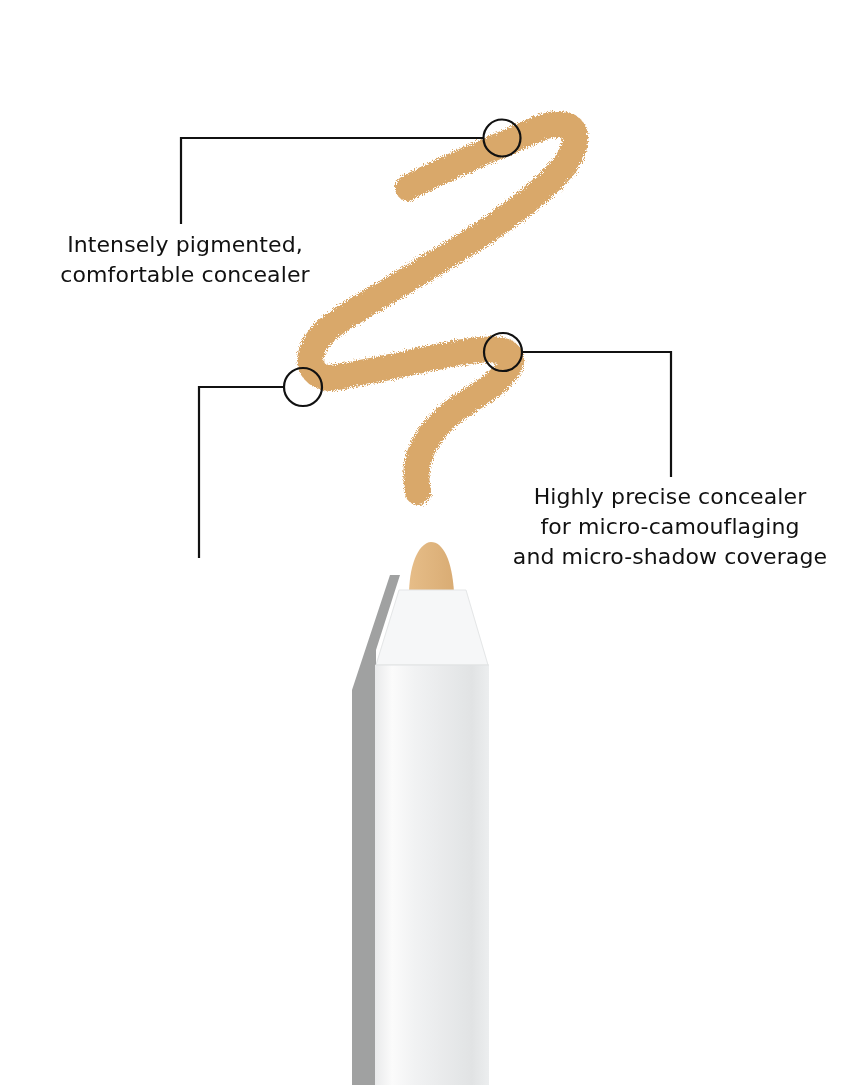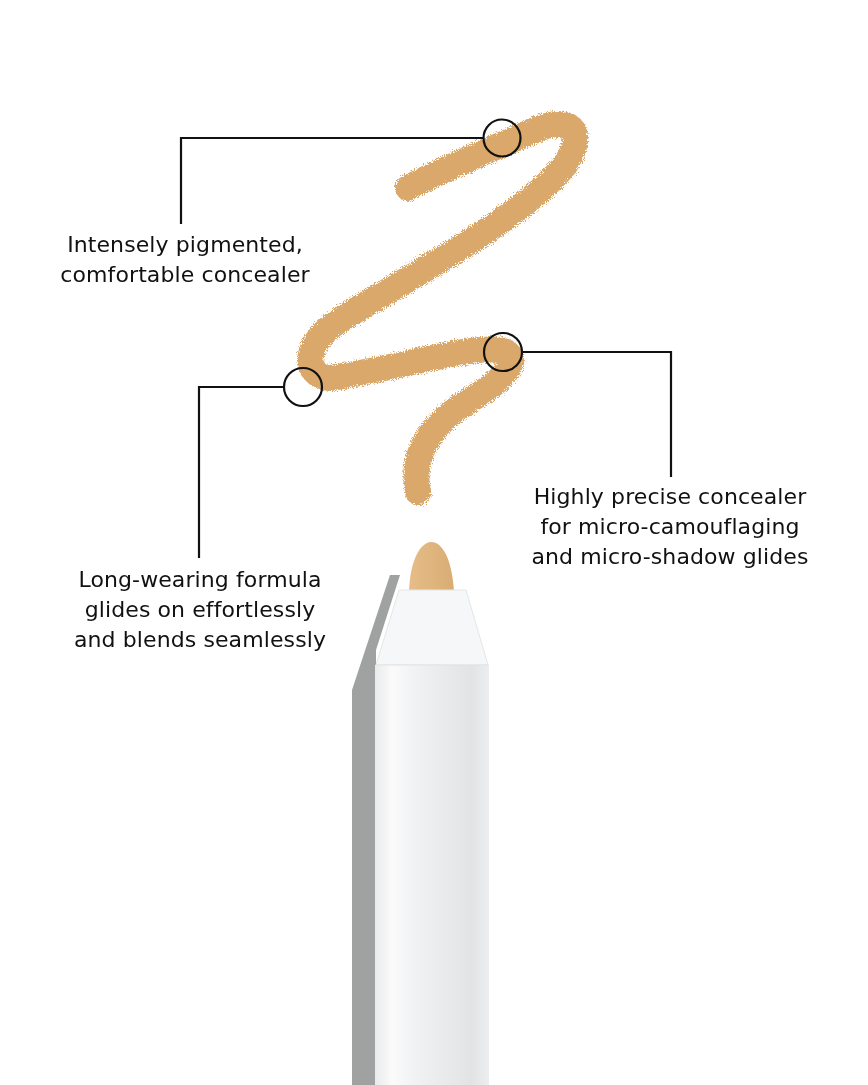--- a/index.html
+++ b/index.html
@@ -57,25 +57,20 @@
       <circle cx="303" cy="387" r="19"></circle>
       <circle cx="503" cy="352" r="19"></circle>
     </g>
   </svg>
 
   <div class="callout" id="c1">
     <span>Intensely pigmented,</span>
     <span>comfortable concealer</span>
   </div>
 
-  <div class="callout" id="c2">
-    <span>Long-wearing formula</span>
-    <span>glides on effortlessly</span>
-    <span>and blends seamlessly</span>
-  </div>
 
   <div class="callout" id="c3">
     <span>Highly precise concealer</span>
     <span>for micro-camouflaging</span>
-    <span>and micro-shadow glides</span>
+    <span>and micro-shadow coverage</span>
   </div>
 
 </div>
 
 </body></html>

